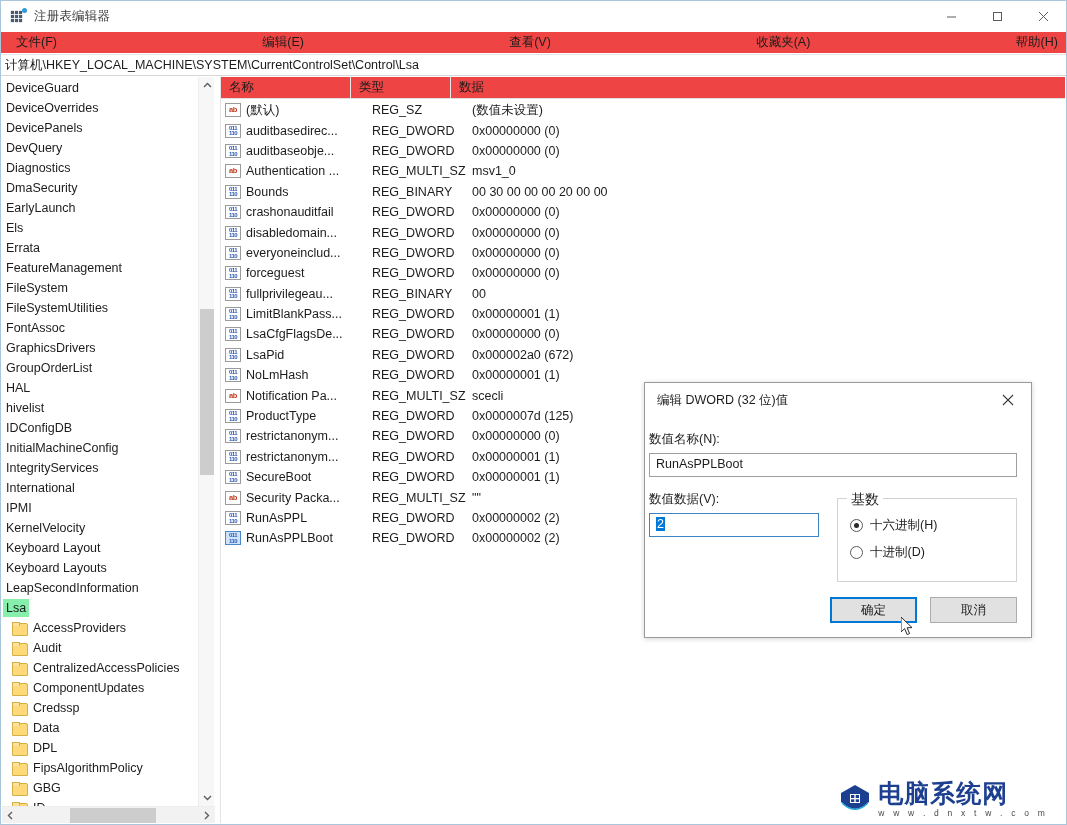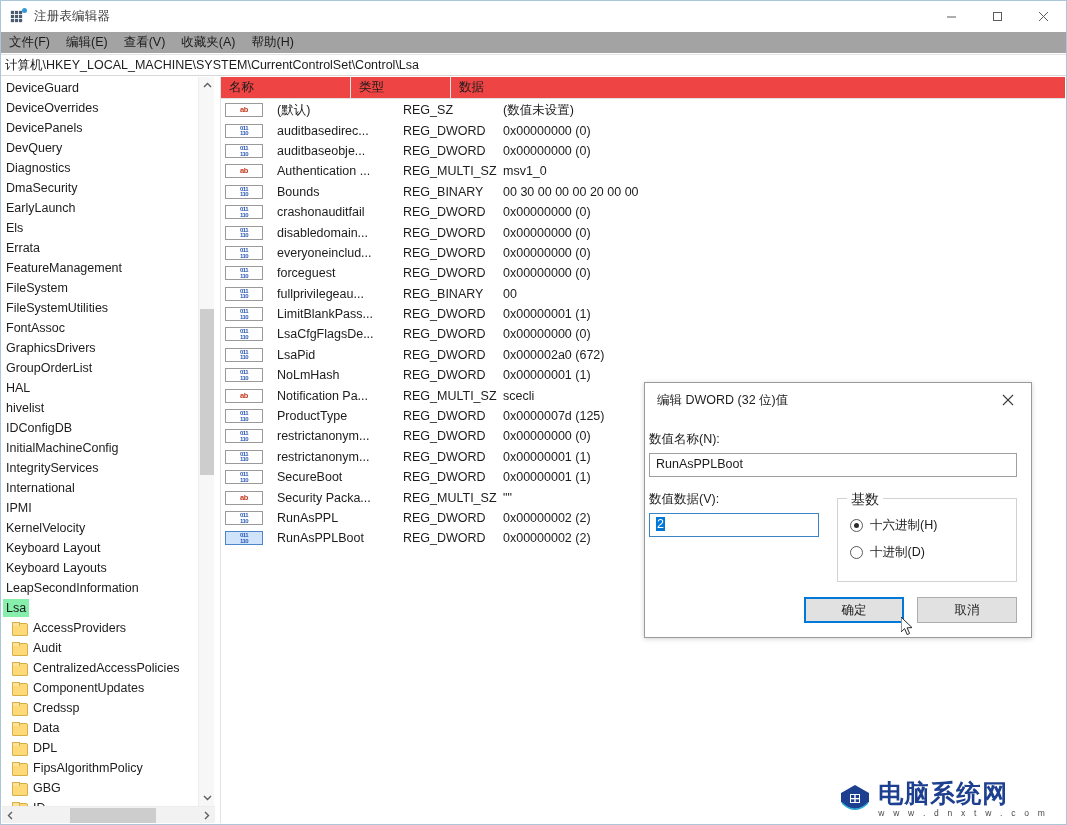--- a/index.html
+++ b/index.html
@@ -60,22 +60,24 @@
     display: flex; align-items: center; justify-content: center;
     color: #5c5c5c;
   }
   .winbtn svg { display: block; }
 
   
   .menubar {
     height: 22px;
     display: flex;
     align-items: center;
-    background: #a3a3a3;
+    padding-left: 7px;
+    background: #ef4444;
     border-bottom: 1px solid #ffffff;
+    justify-content: space-between;
   }
   .menuitem {
     font-size: 12.5px;
     color: #1c1c1c;
     padding: 2px 8px 3px 8px;
     white-space: nowrap;
   }
 
   
   .addrbar {
@@ -225,23 +227,23 @@
   .vrow {
     display: flex;
     align-items: center;
     height: 20.4px;
     font-size: 12.5px;
     color: #1c1c1c;
     padding-left: 4px;
     white-space: nowrap;
   }
   .vicon {
-    width: 38px; height: 14px;
+    width: 16px; height: 14px;
     flex: 0 0 auto;
-    margin-right: 14px;
+    margin-right: 5px;
     border: 1px solid #9a9a9a;
     background: #fefefe;
     font-size: 7.5px;
     line-height: 12px;
     text-align: center;
     font-family: "Liberation Sans", sans-serif;
     overflow: hidden;
     position: relative;
   }
   .vicon.ab { color: #c23b22; font-weight: bold; letter-spacing: -.3px; }
@@ -352,21 +354,21 @@
     width: 5px; height: 5px;
     border-radius: 50%;
     background: #2b2b2b;
   }
   .btnrow {
     position: absolute;
     right: 14px; bottom: 14px;
     display: flex; gap: 13px;
   }
   .btn {
-    width: 100px; height: 26px;
+    width: 87px; height: 26px;
     background: #e1e1e1;
     border: 1px solid #adadad;
     font-size: 12.5px;
     color: #1c1c1c;
     display: flex; align-items: center; justify-content: center;
   }
   .btn.default {
     border: 2px solid #0078d7;
     background: #e1e1e1;
   }

